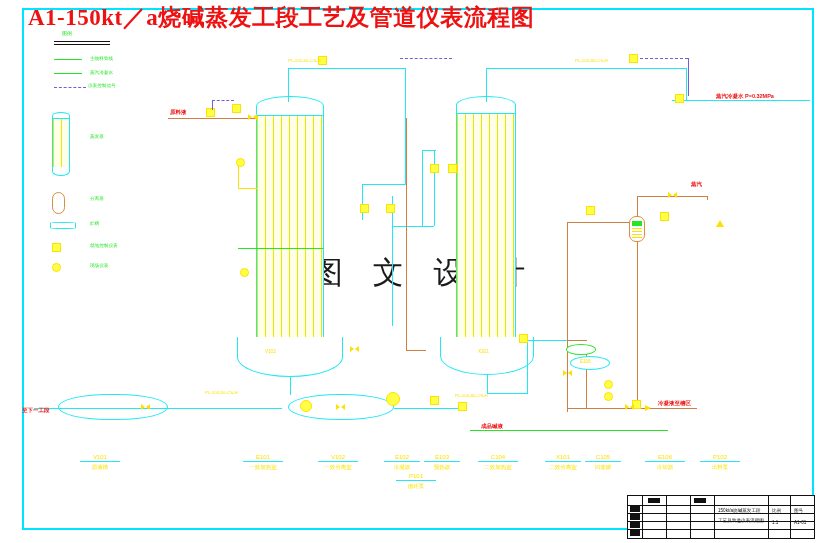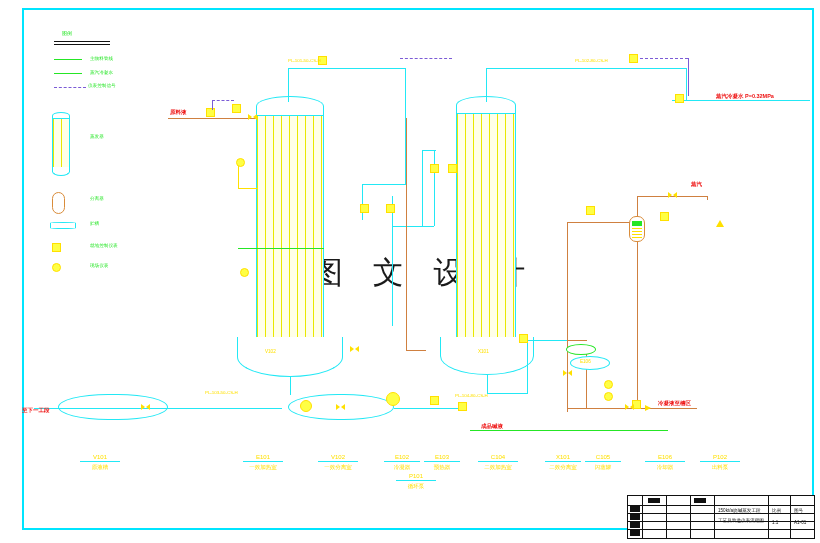--- a/index.html
+++ b/index.html
@@ -109,20 +109,21 @@
 </head>
 <body>
 
 <div id="stage">
 
   <div class="frame-line frame-v" style="left:22px;top:8px;height:520px;"></div>
   <div class="frame-line frame-v" style="left:812px;top:8px;height:520px;"></div>
   <div class="frame-line frame-h" style="left:22px;top:8px;width:790px;"></div>
   <div class="frame-line frame-h" style="left:22px;top:528px;width:790px;"></div>
 
+  <div id="title">A1-150kt／a烧碱蒸发工段工艺及管道仪表流程图</div>
 
   <div id="watermark">图 文 设 计</div>
 
   <div id="legend">
     <div class="lg-hdr" style="left:18px;top:0px;">图例</div>
     <div class="lg-rule" style="left:10px;top:11px;width:56px;"></div>
     <div class="lg-rule" style="left:10px;top:14px;width:56px;"></div>
 
     <div class="lg-line c-gr" style="left:10px;top:29px;width:28px;"></div>
     <div class="lg-txt" style="left:46px;top:27px;">主物料管线</div>

